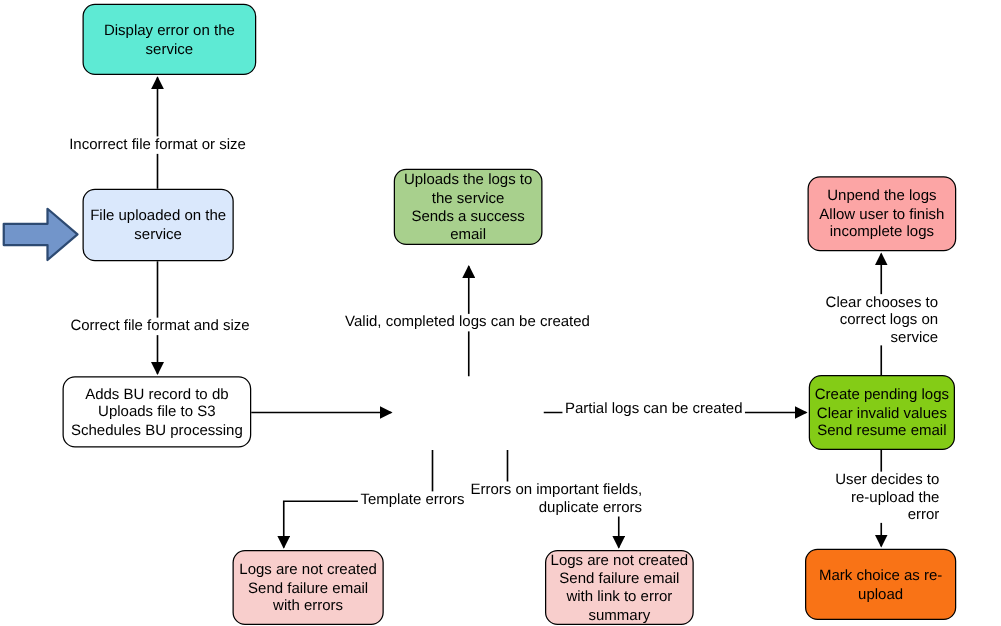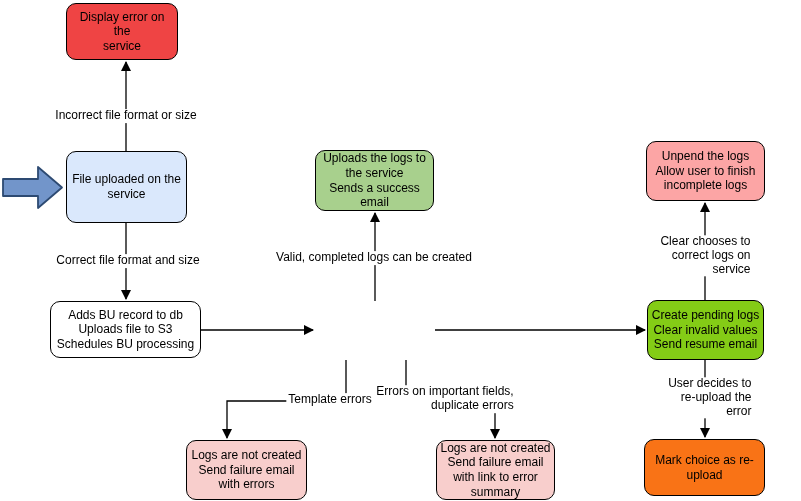--- a/index.html
+++ b/index.html
@@ -64,37 +64,37 @@
     <path class="edge" d="M201,330 L313,330" marker-end="url(#arrowhead)"></path>
     <path class="edge" d="M375,301 L375,213" marker-end="url(#arrowhead)"></path>
     <path class="edge" d="M435,330 L645,330" marker-end="url(#arrowhead)"></path>
     <path class="edge" d="M346,360 L346,401 L227,401 L227,438" marker-end="url(#arrowhead)"></path>
     <path class="edge" d="M406,360 L406,398 L495,398 L495,438" marker-end="url(#arrowhead)"></path>
     <path class="edge" d="M705,300 L705,203" marker-end="url(#arrowhead)"></path>
     <path class="edge" d="M705,360 L705,437" marker-end="url(#arrowhead)"></path>
     <polygon points="3,179 38,179 38,167 62,187.5 38,208 38,196 3,196" stroke="#2d4a72" stroke-width="1.8" stroke-linejoin="round" fill="#7295ca"></polygon>
   </svg>
 
-  <div class="node" style="left: 66px; top: 3px; width: 112px; height: 57px; background-color: #ef4444; justify-content: center;">
+  <div class="node" style="left: 66px; top: 3px; width: 139px; height: 57px; background-color: #5eead4; justify-content: center;">
     <span class="node-text">Display error on the
 service</span>
   </div>
 
-  <div class="node" style="left: 66px; top: 151px; width: 121px; height: 72px; background-color: rgb(218, 232, 252); border-radius: 10px;">
+  <div class="node" style="left: 66px; top: 151px; width: 121px; height: 58px; background-color: rgb(218, 232, 252); border-radius: 10px;">
     <span class="node-text">File uploaded on the
 service</span>
   </div>
 
   <div class="node" style="left: 50px; top: 301px; width: 151px; height: 57px; background-color: rgb(255, 255, 255);">
     <span class="node-text">Adds BU record to db
 Uploads file to S3
 Schedules BU processing</span>
   </div>
 
-  <div class="node" style="left: 315px; top: 150px; width: 119px; height: 61px; background-color: rgb(168, 208, 141);">
+  <div class="node" style="left: 315px; top: 135px; width: 119px; height: 61px; background-color: rgb(168, 208, 141);">
     <span class="node-text">Uploads the logs to
 the service
 Sends a success
 email</span>
   </div>
 
 
   <div class="node" style="left: 186px; top: 440px; width: 121px; height: 60px; background-color: rgb(248, 206, 204);">
     <span class="node-text">Logs are not created
 Send failure email
@@ -124,20 +124,21 @@
     <span class="node-text">Mark choice as re-
 upload</span>
   </div>
 
   <div class="elabel" style="left:126px; top:116px;">Incorrect file format or size</div>
 
   <div class="elabel" style="left:128px; top:261px;">Correct file format and size</div>
 
   <div class="elabel" style="left:374px; top:258px;">Valid, completed logs can be created</div>
 
+  <div class="elabel" style="left:523px; top:327px;">Partial logs can be created</div>
 
   <div class="elabel" style="left:330px; top:400px;">Template errors</div>
 
   <div class="elabel" style="left:445px; top:399px;">Errors on important fields,
 duplicate errors</div>
 
   <div class="elabel" style="left:704px; top:256px;">Clear chooses to correct logs on service</div>
 
   <div class="elabel" style="left:706px; top:398px;">User decides to re-upload the error</div>
 

